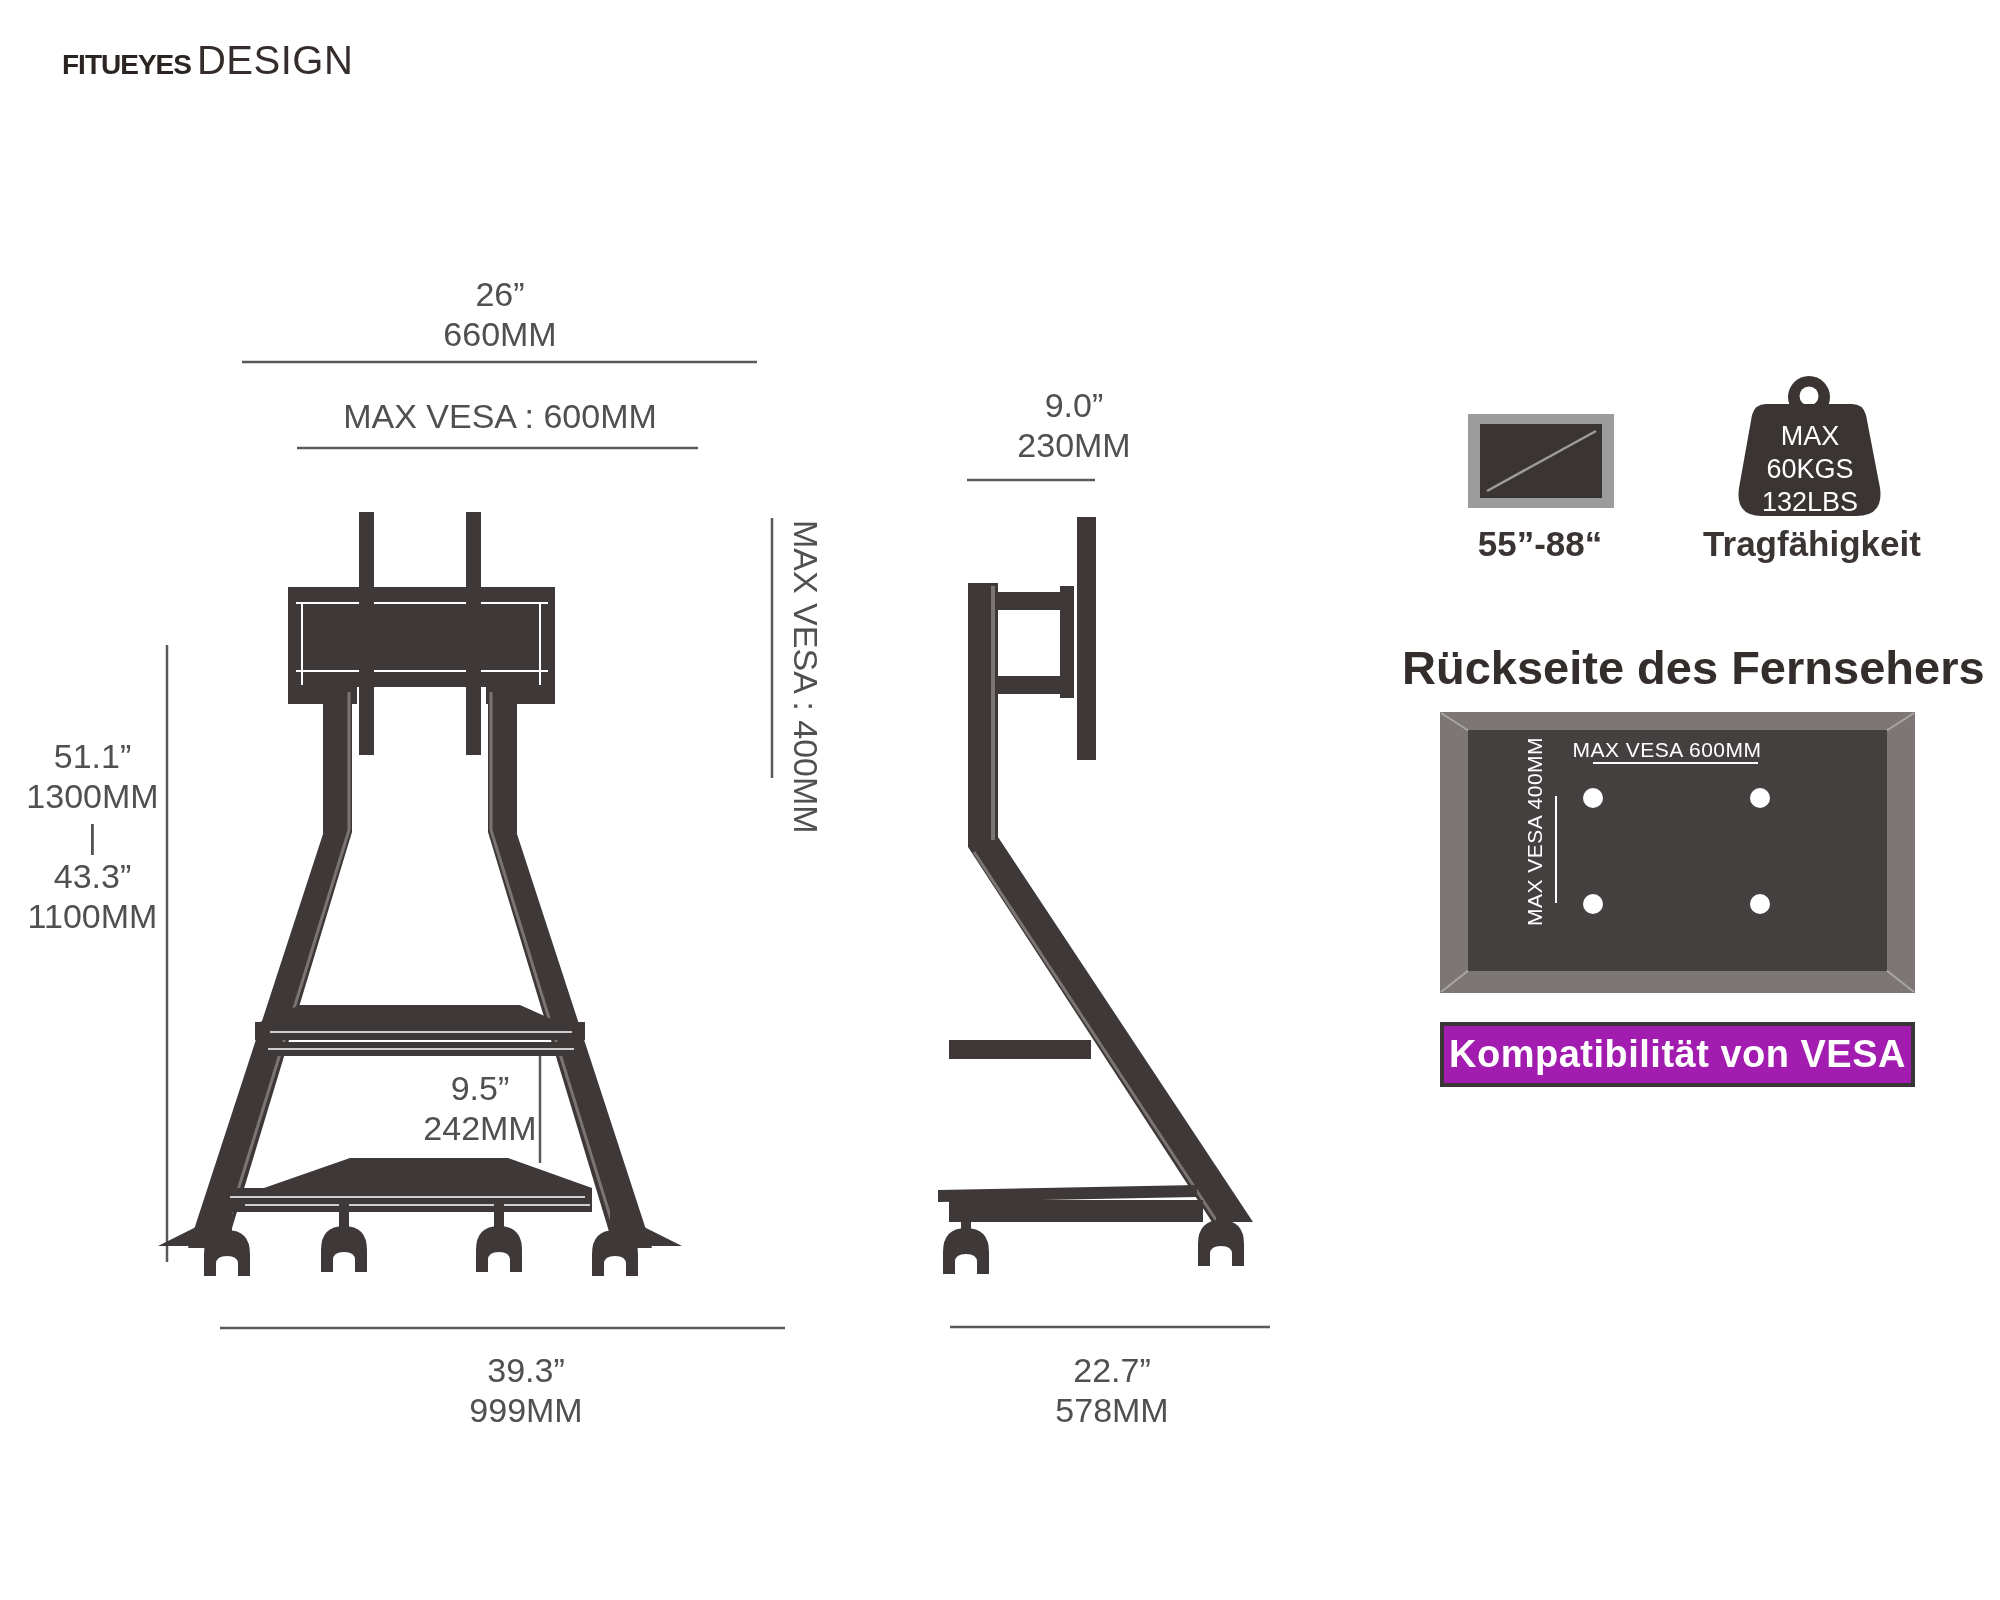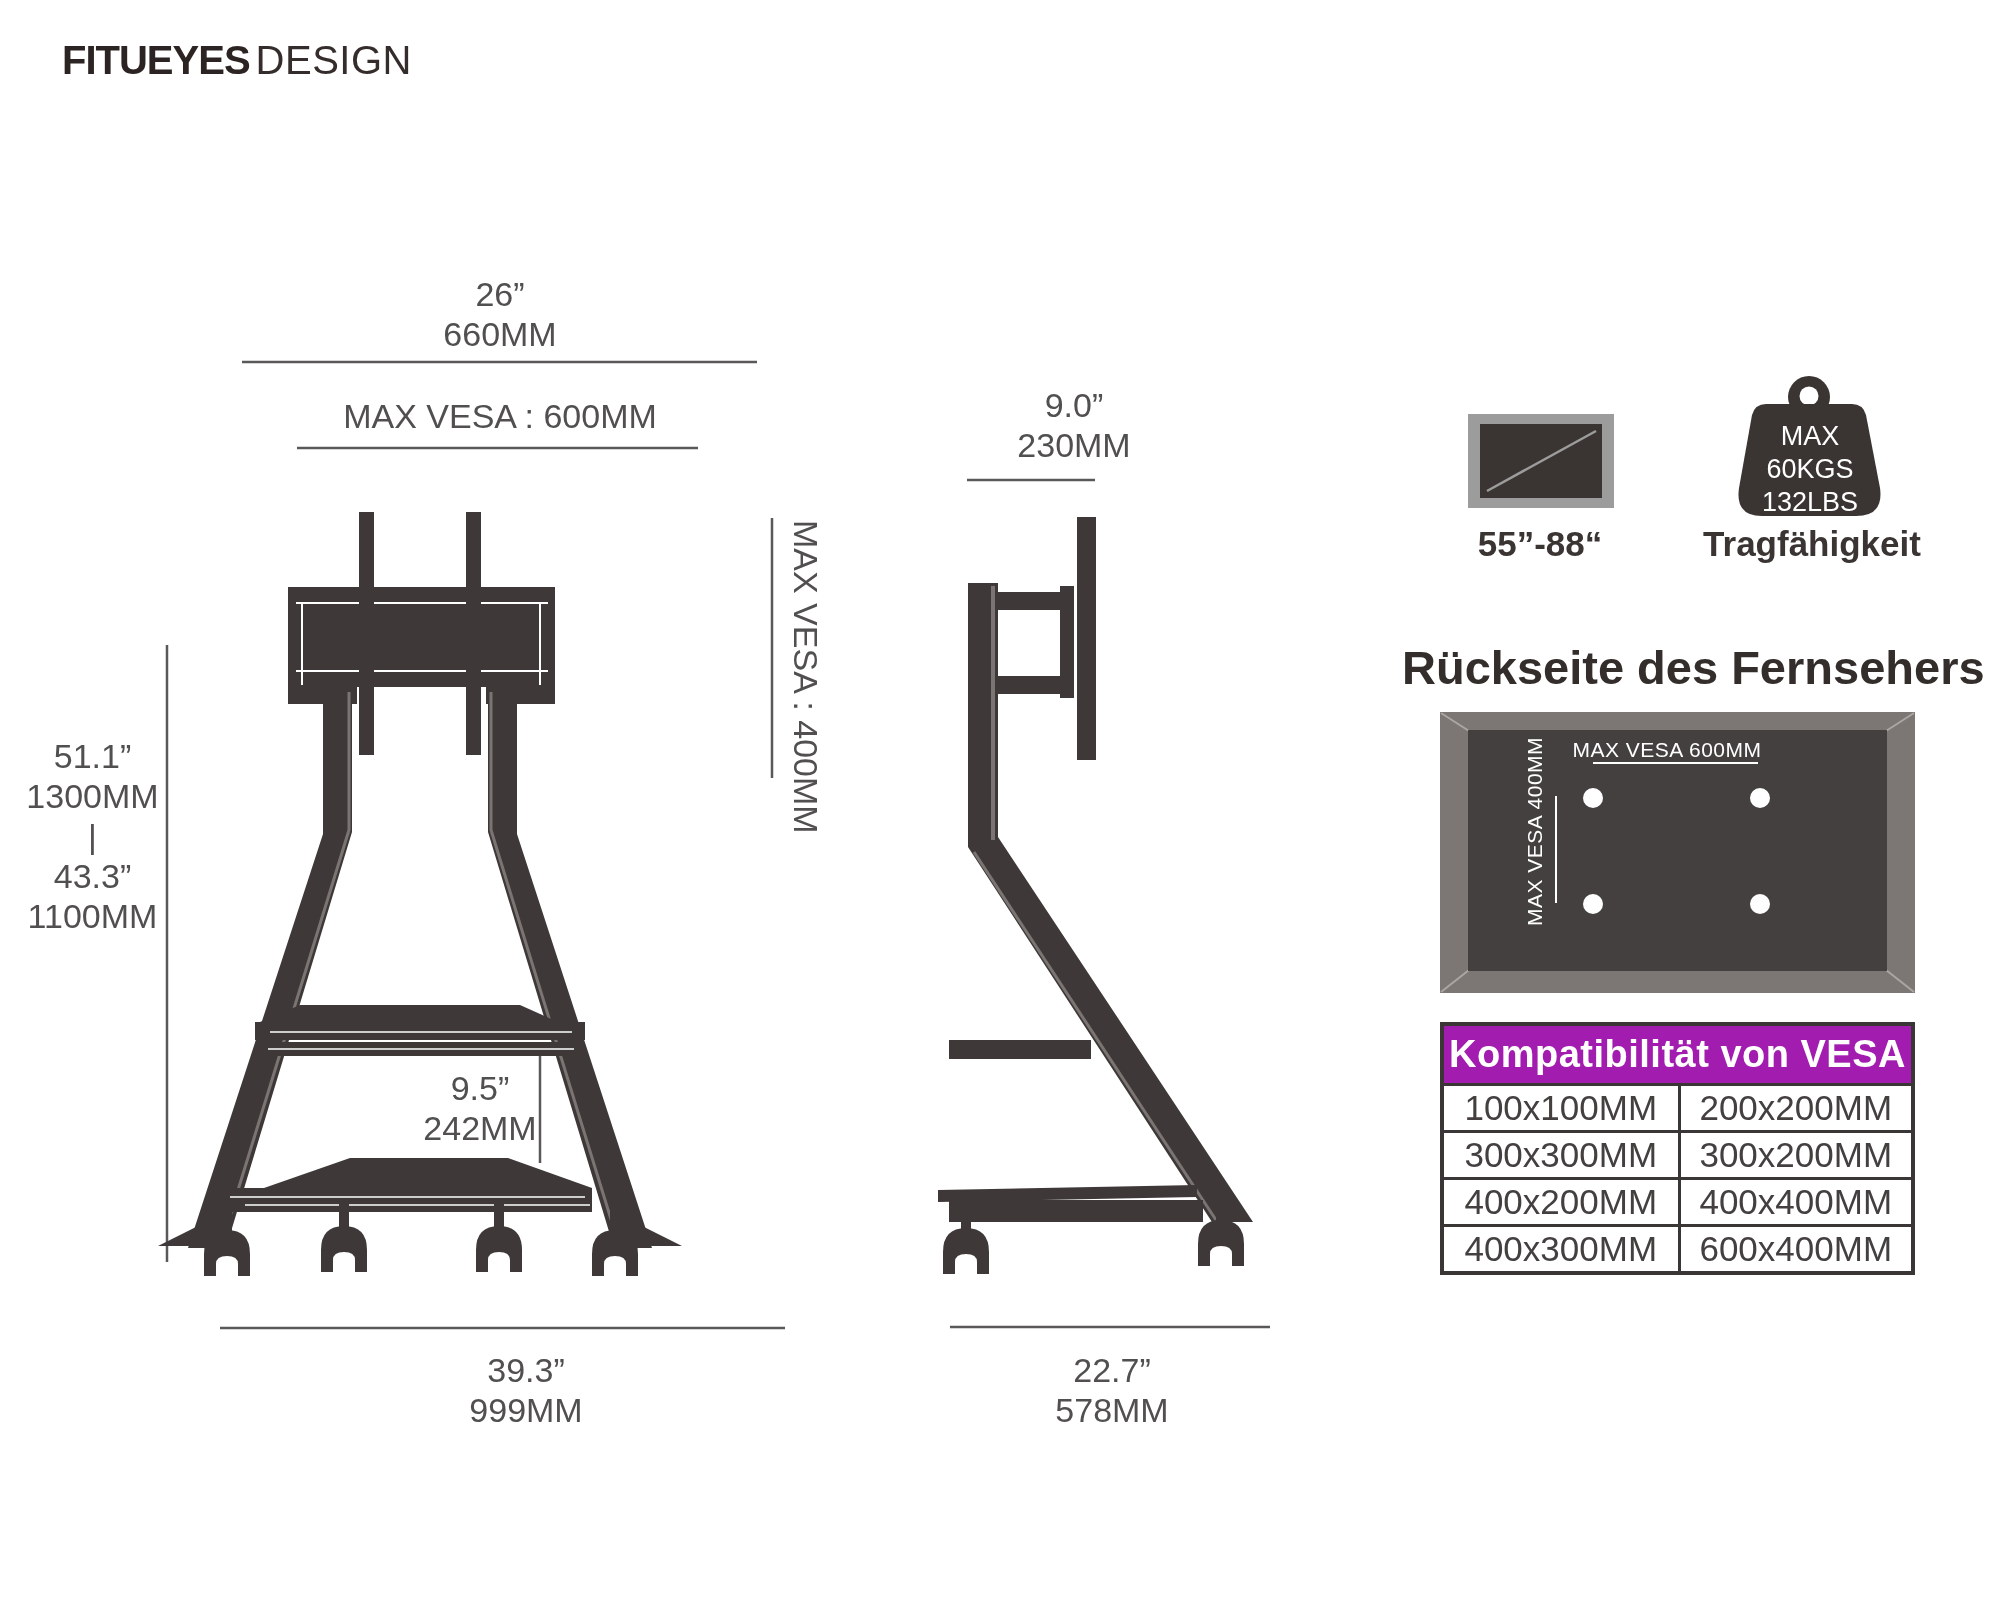--- a/index.html
+++ b/index.html
@@ -8,21 +8,21 @@
     font-family:"Liberation Sans","DejaVu Sans",sans-serif;
   }
   svg{position:absolute;left:0;top:0;}
   
   .dim{position:absolute;text-align:center;color:#514f4f;font-size:34px;line-height:40px;font-weight:400;}
   .vtext{position:absolute;text-align:center;color:#514f4f;font-size:34px;line-height:36px;white-space:nowrap;}
   .rot90{transform:rotate(90deg);transform-origin:center center;}
   .rot270{transform:rotate(-90deg);transform-origin:center center;}
   
   .logo{position:absolute;left:62px;top:38px;color:#2b2422;white-space:nowrap;}
-  .logo-bold{font-size:40px;font-weight:800;letter-spacing:-1px;}
+  .logo-bold{font-size:28px;font-weight:800;letter-spacing:-1px;}
   .logo-light{font-size:40px;font-weight:300;letter-spacing:0.5px;margin-left:6px;color:#352d2b;}
   
   .badge-label{position:absolute;text-align:center;font-weight:700;color:#3a3433;font-size:35px;}
   .weight-text{position:absolute;text-align:center;color:#ffffff;font-size:27px;line-height:33px;}
   .back-title{position:absolute;text-align:center;font-weight:700;color:#332d2b;font-size:47px;white-space:nowrap;}
   .panel-label{position:absolute;color:#ffffff;font-size:21px;text-align:center;white-space:nowrap;letter-spacing:0.5px;}
   
   .vesa-table{
     position:absolute;left:1440px;top:1022px;width:475px;
     border:4px solid #3a3635;box-sizing:border-box;background:#ffffff;
@@ -235,25 +235,15 @@
   <div class="panel-label" style="left:1567px;top:738px;width:200px;">
     <span>MAX VESA 600MM</span>
   </div>
 
   <div class="panel-label rot270" style="left:1460px;top:839px;width:150px;height:24px;">
     <span>MAX VESA 400MM</span>
   </div>
 
   <div class="vesa-table">
     <div class="vt-header">Kompatibilität von VESA</div>
-    <div class="vt-grid">
-      <div class="vt-cell">100x100MM</div>
-      <div class="vt-cell colR">200x200MM</div>
-      <div class="vt-cell">300x300MM</div>
-      <div class="vt-cell colR">300x200MM</div>
-      <div class="vt-cell">400x200MM</div>
-      <div class="vt-cell colR">400x400MM</div>
-      <div class="vt-cell">400x300MM</div>
-      <div class="vt-cell colR">600x400MM</div>
-    </div>
   </div>
 
 </div>
 
 </body></html>

